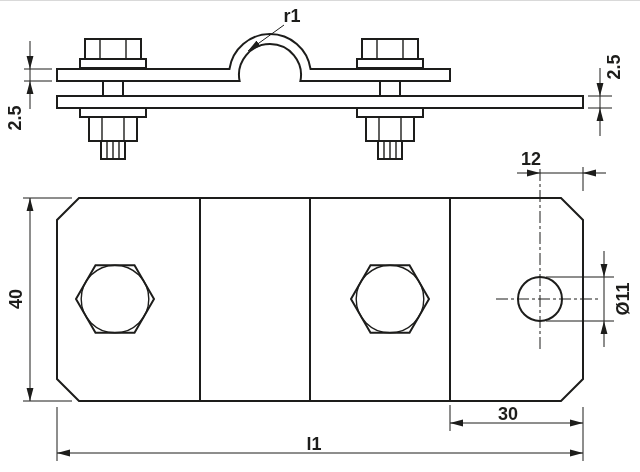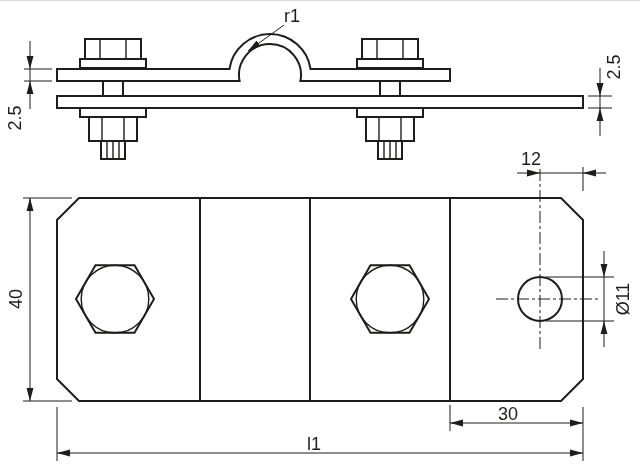--- a/index.html
+++ b/index.html
@@ -3,20 +3,21 @@
 <meta charset="utf-8">
 <style>
   html,body{margin:0;padding:0;background:#fff;}
   .canvas{
     position:relative;
     width:640px;height:472px;
     background:#ffffff;
     border-top:1px solid #d9d9d9;
     font-family:"Liberation Sans", sans-serif;
     overflow:hidden;
+    font-weight:bold;
   }
   svg{display:block;}
   .part{stroke:#1d1d1b;stroke-width:2;fill:none;stroke-linejoin:miter;}
   .thin{stroke:#1d1d1b;stroke-width:1.4;fill:none;}
   .dimline{stroke:#1d1d1b;stroke-width:1;fill:none;}
   .centerline{stroke:#1d1d1b;stroke-width:1;fill:none;stroke-dasharray:12 3 3 3;}
   .dimtext{font-size:18px;fill:#1d1d1b;font-family:"Liberation Sans",sans-serif;}
 </style>
 </head>
 <body>

